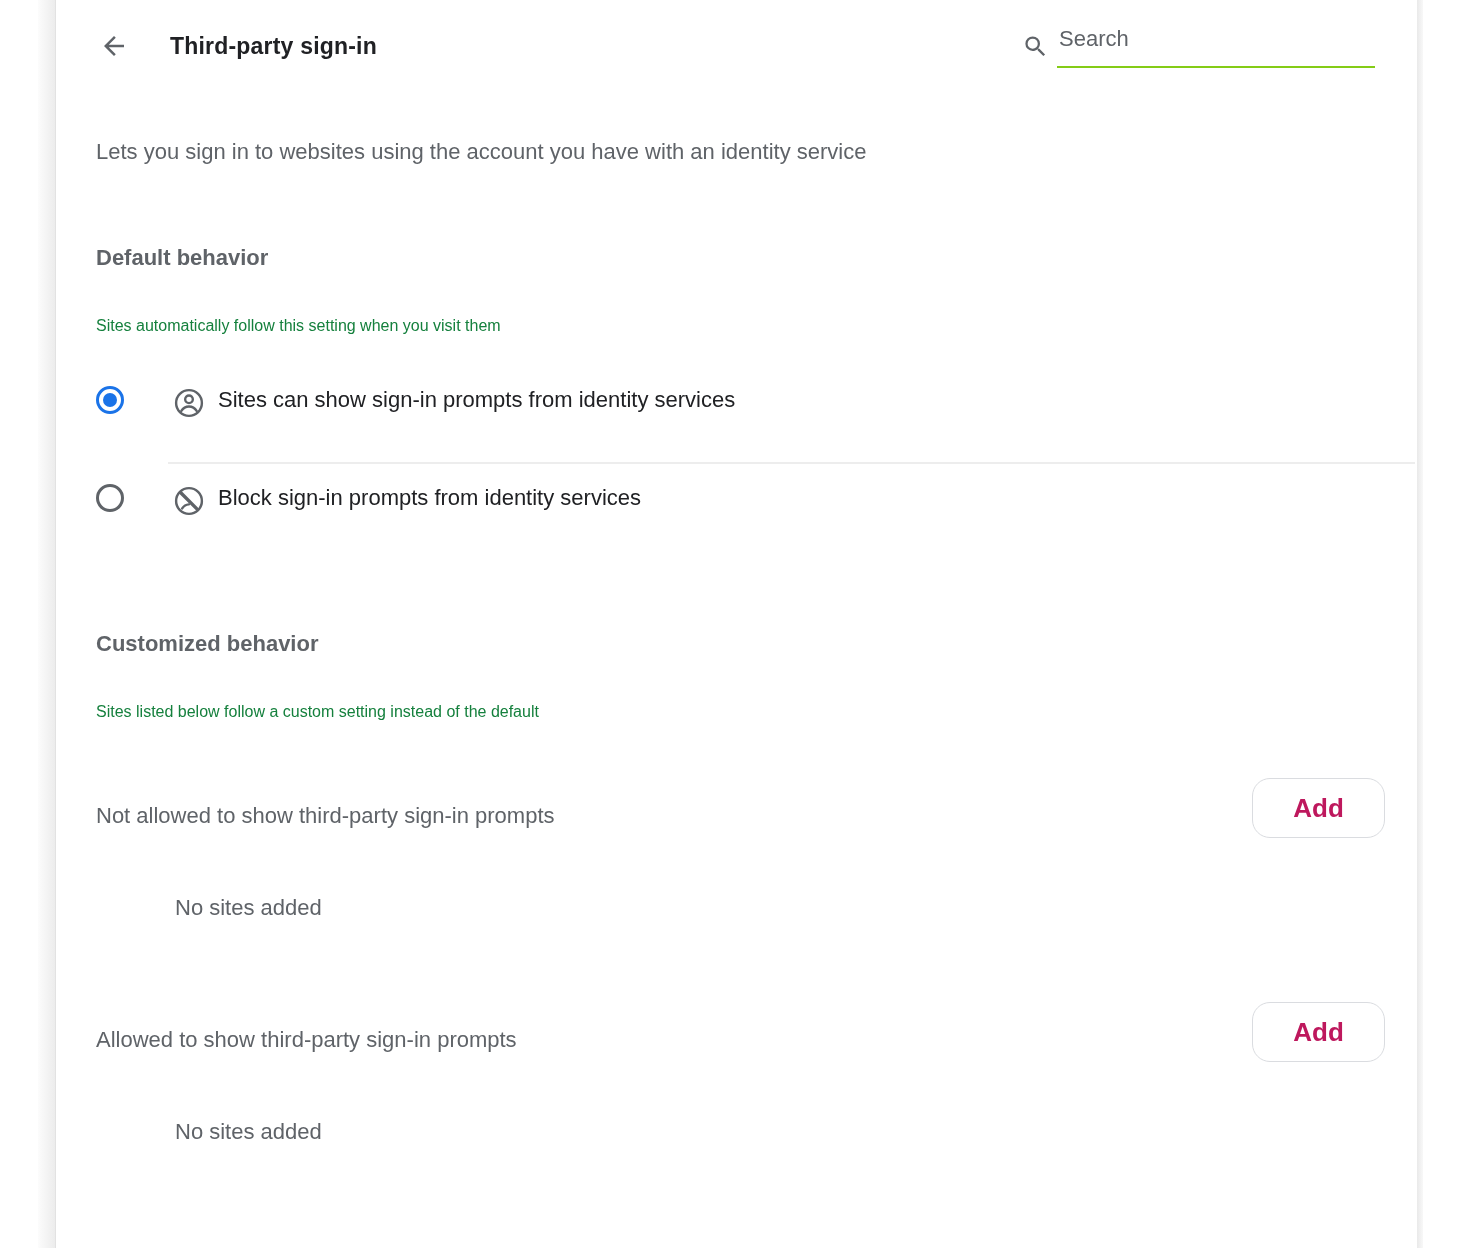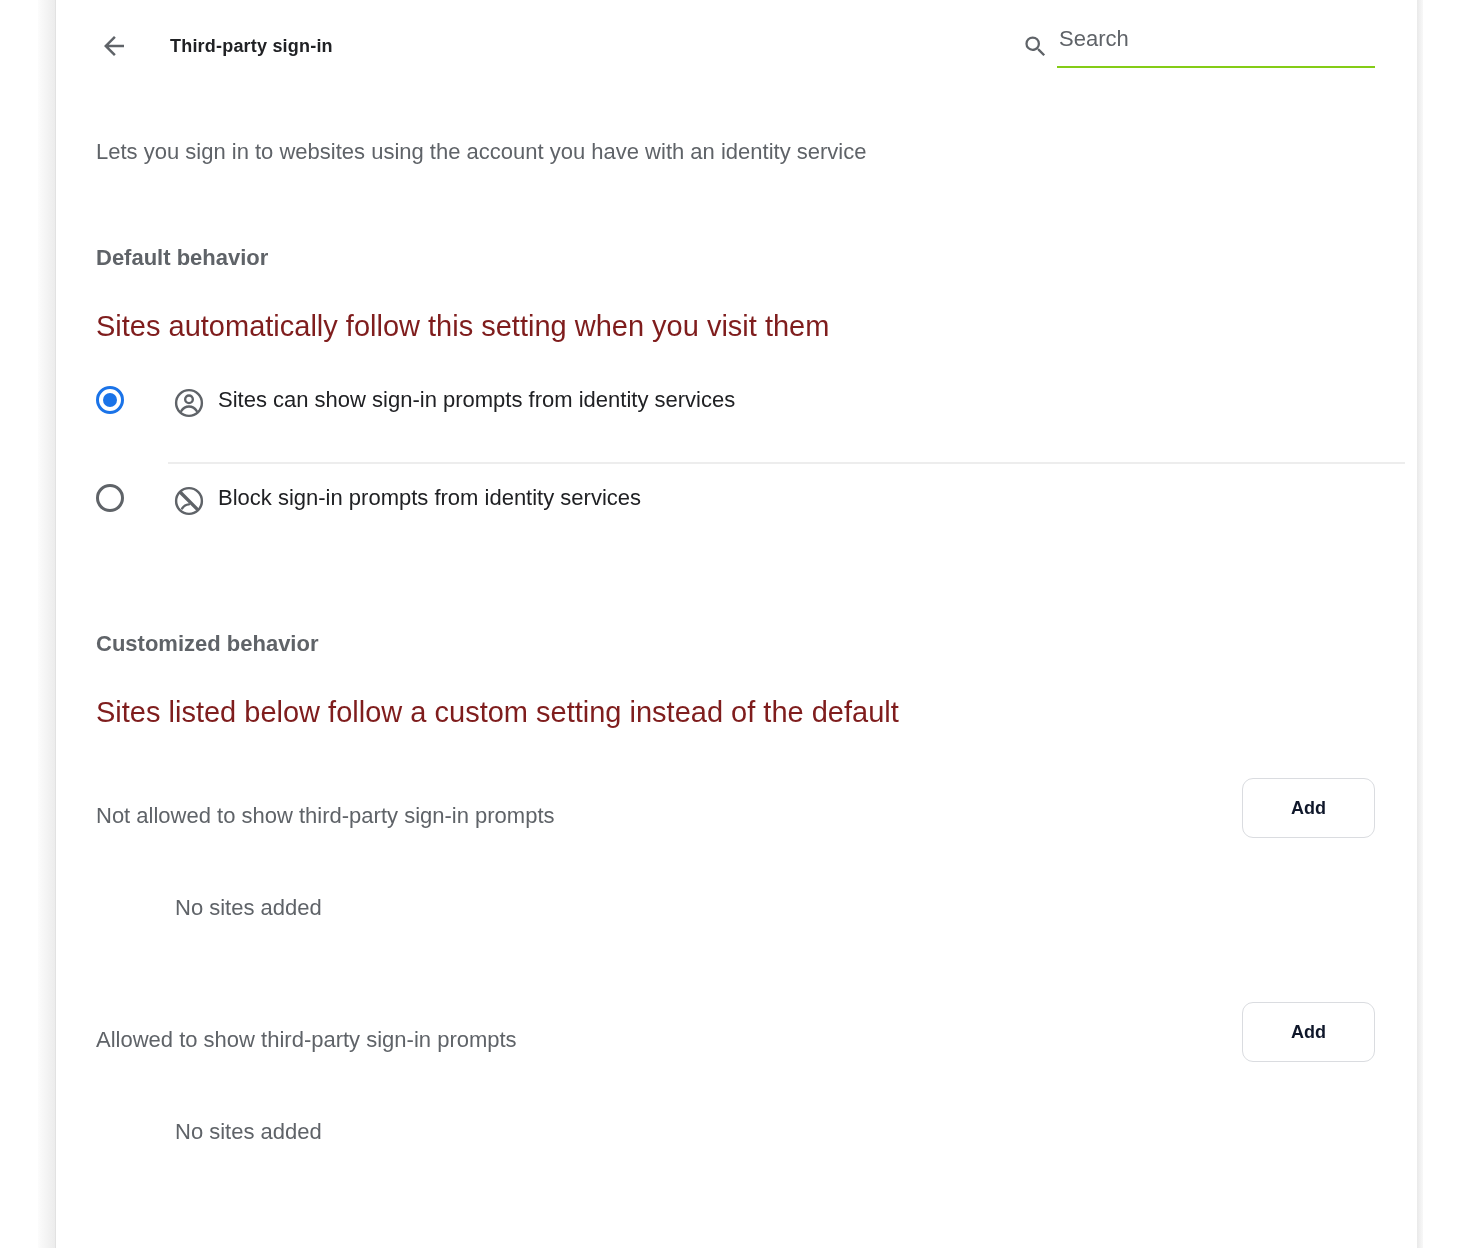--- a/index.html
+++ b/index.html
@@ -31,46 +31,46 @@
   .header {
     display: flex; align-items: center;
     padding: 22px 42px 0 39px; height: 70px;
   }
   .back-btn {
     width: 36px; height: 36px; border: none; background: transparent;
     padding: 0; cursor: pointer; display: flex; align-items: center; justify-content: center;
     margin-right: 38px;
   }
   .page-title {
-    font-size: 18px; font-weight: 700; color: #202124; letter-spacing: 0.2px;
+    font-size: 23px; font-weight: 700; color: #202124; letter-spacing: 0.2px;
   }
   .search-wrap {
     margin-left: auto; display: flex; align-items: center;
   }
   .search-icon { margin-right: 8px; display: flex; }
   .search-input {
     width: 318px; border: none; outline: none;
     border-bottom: 2px solid #84cc16;
     font-size: 22px; color: #202124; padding: 2px 0 14px 2px;
     font-family: "Liberation Sans", sans-serif;
     background: transparent;
   }
   .search-input::placeholder { color: #5f6368; opacity: 1; }
 
-  .main { padding: 0 42px 0 39px; }
+  .main { padding: 0 32px 0 39px; }
 
   .description {
     margin: 68px 0 0; font-size: 22px; color: #5f6368; line-height: 28px;
   }
   .section-heading {
     margin: 78px 0 0; font-size: 22px; font-weight: 700; color: #5f6368; line-height: 28px;
   }
   .section-heading.customized { margin-top: 90px; }
   .section-sub {
-    margin: 40px 0 0; font-size: 29px; color: #7f1d1d; line-height: 28px;
+    margin: 40px 0 0; font-size: 16px; color: #15803d; line-height: 28px;
   }
   .section-sub.customized { }
 
   .radio-row {
     display: flex; align-items: flex-start; height: 56px; margin-top: 46px; cursor: pointer;
   }
   .radio-row.second { margin-top: 20px; }
   .radio {
     width: 28px; height: 28px; border-radius: 50%; flex: 0 0 28px; position: relative;
   }
@@ -87,22 +87,22 @@
     height: 2px; background: #ededed; margin: 20px -30px 0 72px;
   }
 
   .list-header {
     display: flex; align-items: center; height: 60px; margin-top: 52px;
   }
   .list-header.second { margin-top: 80px; }
   .list-label { font-size: 22px; color: #5f6368; line-height: 28px; margin-top: 16px; }
   .add-btn {
     margin-left: auto; width: 133px; height: 60px;
-    background: #ffffff; border: 1px solid #dadce0; border-radius: 11px;
-    color: #0f172a; font-size: 18px; font-weight: 700;
+    background: #ffffff; border: 1px solid #dadce0; border-radius: 18px;
+    color: #be185d; font-size: 26px; font-weight: 700;
     font-family: "Liberation Sans", sans-serif; cursor: pointer;
   }
   .empty-text {
     margin: 56px 0 0; padding-left: 79px;
     font-size: 22px; color: #5f6368; line-height: 28px;
   }
 </style>
 </head>
 <body>
 

